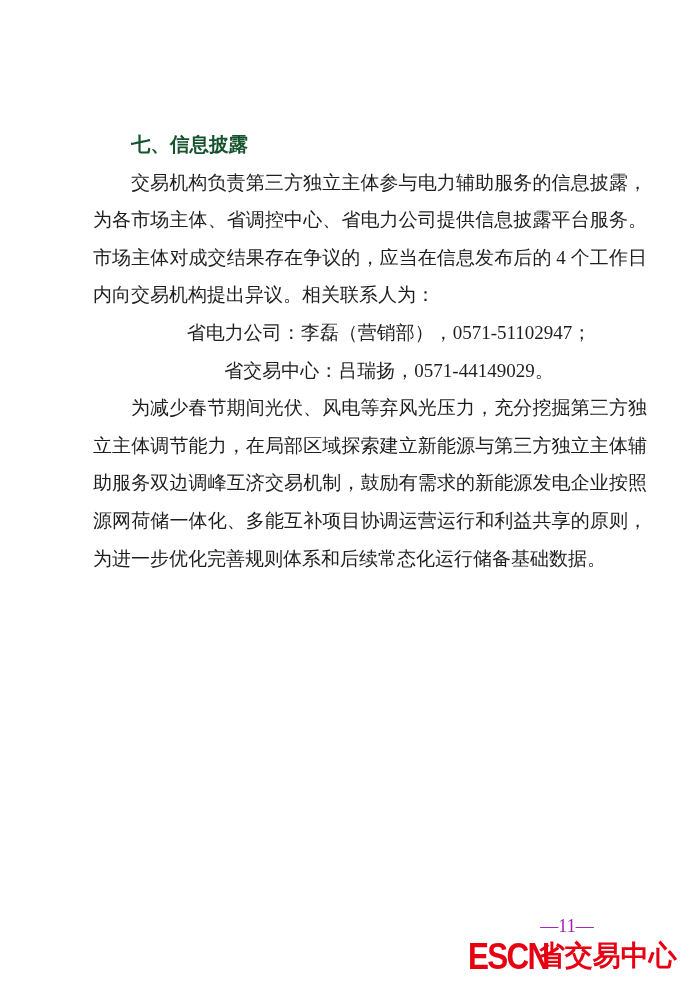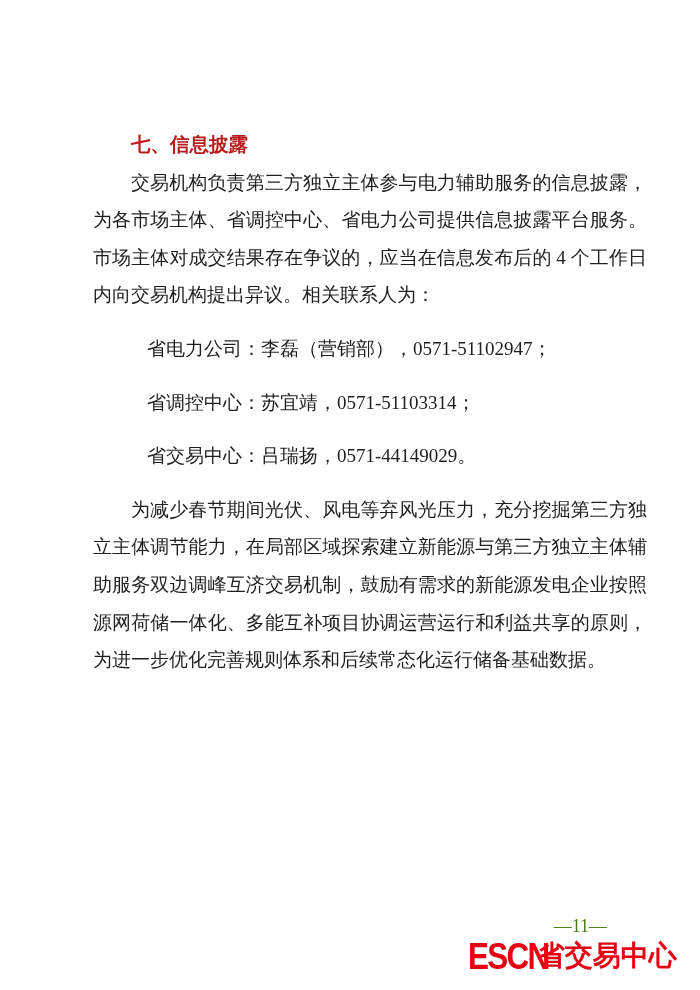--- a/index.html
+++ b/index.html
@@ -27,43 +27,43 @@
     text-justify: inter-ideograph;
   }
   .sec-heading {
     margin: 0;
     padding: 0;
     font-size: 19.5px;
     font-weight: bold;
     text-indent: 38px;
     line-height: 37.6px;
     font-family: "Liberation Sans", "DejaVu Sans", sans-serif;
-    color: #b91c1c;
+    color: #14532d;
     text-align: left;
   }
   .para {
     margin: 0;
     padding: 0;
     text-indent: 38px;
   }
   .contact-line {
-    margin: 16px;
+    margin: 0;
     padding: 0;
     text-indent: 38px;
-    text-align: left;
+    text-align: center;
   }
   .page-number {
     position: absolute;
     left: 527px;
     top: 914px;
     width: 80px;
-    text-align: right;
+    text-align: center;
     font-size: 18px;
     line-height: 24px;
-    color: #4d7c0f;
+    color: #a21caf;
     font-family: "Liberation Serif", "DejaVu Serif", serif;
   }
   .logo {
     position: absolute;
     left: 468px;
     top: 940px;
     display: flex;
     align-items: flex-start;
     white-space: nowrap;
   }
@@ -92,21 +92,20 @@
 <div class="page">
 
   <div class="content">
 
     <h2 class="sec-heading">七、信息披露</h2>
 
     <p class="para">交易机构负责第三方独立主体参与电力辅助服务的信息披露，为各市场主体、省调控中心、省电力公司提供信息披露平台服务。市场主体对成交结果存在争议的，应当在信息发布后的 4 个工作日内向交易机构提出异议。相关联系人为：</p>
 
     <p class="contact-line">省电力公司：李磊（营销部），0571-51102947；</p>
 
-    <p class="contact-line">省调控中心：苏宜靖，0571-51103314；</p>
 
     <p class="contact-line">省交易中心：吕瑞扬，0571-44149029。</p>
 
 
 
     <p class="para">为减少春节期间光伏、风电等弃风光压力，充分挖掘第三方独立主体调节能力，在局部区域探索建立新能源与第三方独立主体辅助服务双边调峰互济交易机制，鼓励有需求的新能源发电企业按照源网荷储一体化、多能互补项目协调运营运行和利益共享的原则，为进一步优化完善规则体系和后续常态化运行储备基础数据。</p>
 
   </div>
 
   <div class="page-number">—11—</div>

